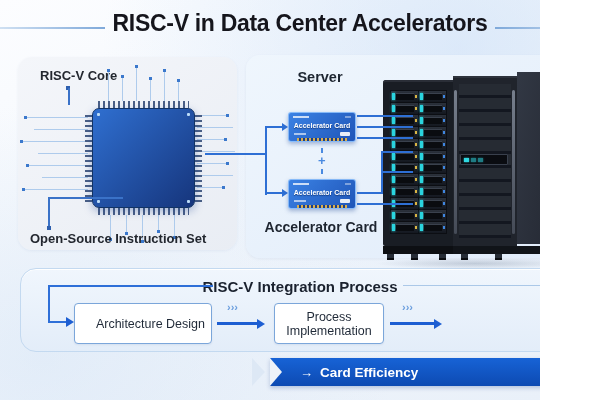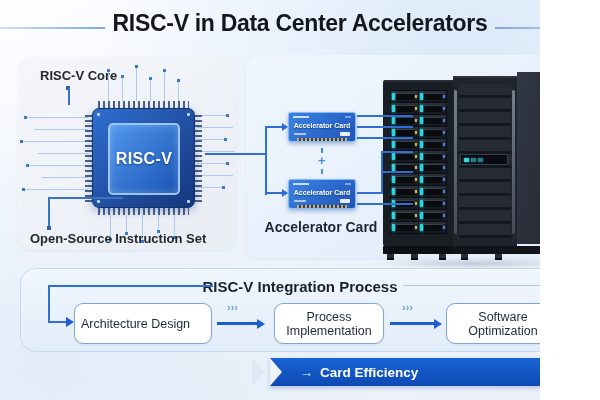--- a/index.html
+++ b/index.html
@@ -106,22 +106,22 @@
   
   #process-panel { left:20px; top:268px; width:560px; height:84px; border-radius:16px;
     background:linear-gradient(180deg,#f0f6fd,#e3edf9); border:1px solid #c3d9f0;
     box-shadow:inset 0 1px 0 #fff; }
   #process-title { left:0; top:9px; width:100%; text-align:center;
     font-size:15px; font-weight:bold; color:#1a212e; }
   #process-rule { left:382px; top:16px; width:156px; height:1px; background:#abc8e8; }
   .elbow { background:#2e6fd8; }
   .proc-arrowhead { width:0; height:0; border-top:5px solid transparent;
     border-bottom:5px solid transparent; border-left:8px solid #1d5ed2; }
-  .step-box { top:34px; height:41px; border-radius:9px; background:#fff;
-    border:1.4px solid #7ba6da; display:flex; align-items:center; justify-content:flex-start;
+  .step-box { top:34px; height:41px; border-radius:4px; background:#fff;
+    border:1.4px solid #7ba6da; display:flex; align-items:center; justify-content:flex-end;
     text-align:center; font-size:12.5px; font-weight:500; color:#1f2937; line-height:14px;
     box-shadow:0 1px 2px rgba(30,60,120,.08); padding:0 6px; }
   .step-arrow { top:53px; height:2.5px; background:#1d5ed2; }
   .chevrons { top:32px; color:#6b9ede; font-size:11px; font-weight:bold; letter-spacing:0; }
 
   
   #metrics-light { left:18px; top:358px; width:234px; height:28px; border-radius:14px 0 0 14px;
     background:linear-gradient(180deg,#edf3fb,#dde8f5);
     display:flex; align-items:center; justify-content:flex-end; padding-right:14px; gap:6px; }
   #metrics-point { left:252px; top:358px; width:0; height:0;
@@ -203,34 +203,32 @@
     <div class="abs pinstrip-h" style="left:80px;top:44px;width:91px;"></div>
     <div class="abs pinstrip-h" style="left:80px;top:151px;width:91px;"></div>
     <div class="abs pinstrip-v" style="left:67px;top:57px;height:88px;"></div>
     <div class="abs pinstrip-v" style="left:177px;top:57px;height:88px;"></div>
 
     <div class="abs" id="chip-body">
       <div class="corner-dot abs" style="left:4px;top:4px;"></div>
       <div class="corner-dot abs" style="right:4px;top:4px;"></div>
       <div class="corner-dot abs" style="left:4px;bottom:4px;"></div>
       <div class="corner-dot abs" style="right:4px;bottom:4px;"></div>
-      <div class="abs" id="chip-core">
-        <span id="chip-label">RISC-V</span>
-      </div>
     </div>
 
     <div class="abs blue-line" style="left:30px;top:140px;width:75px;height:2px;"></div>
     <div class="abs blue-line" style="left:30px;top:140px;width:2px;height:30px;"></div>
     <div class="abs blue-dot" style="left:29px;top:169px;"></div>
     <div class="abs panel-label" id="isa-label">Open-Source Instruction Set</div>
   </section>
 
   <section class="abs" id="server-panel"></section>
 
   <div class="abs" id="dc-title">
+    <div>Server</div>
   </div>
 
   <div class="abs conn" style="left:205px;top:153px;width:62px;height:2px;"></div>
   <div class="abs conn" style="left:265px;top:126px;width:2px;height:69px;"></div>
   <div class="abs conn" style="left:265px;top:126px;width:17px;height:2px;"></div>
   <div class="abs arrowhead-r" style="left:282px;top:123px;"></div>
   <div class="abs conn" style="left:265px;top:192px;width:17px;height:2px;"></div>
   <div class="abs arrowhead-r" style="left:282px;top:189px;"></div>
 
   <div class="abs accel-card" style="left:288px;top:112px;">
@@ -461,23 +459,20 @@
     <div class="abs proc-arrowhead" style="left:236px;top:49.5px;"></div>
 
     <div class="abs step-box" style="left:253px;width:110px;">
       <span>Process Implementation</span>
     </div>
 
     <div class="abs chevrons" style="left:381px;">›››</div>
     <div class="abs step-arrow" style="left:369px;width:44px;"></div>
     <div class="abs proc-arrowhead" style="left:413px;top:49.5px;"></div>
 
-    <div class="abs step-box" style="left:425px;width:114px;">
-      <span>Software Optimization</span>
-    </div>
   </section>
 
   <div class="abs" id="metrics-point"></div>
   <div class="abs" id="metrics-blue">
     <span id="efficiency-arrow">→</span>
     <span id="efficiency-label">Card Efficiency</span>
   </div>
 
 </div>
 

